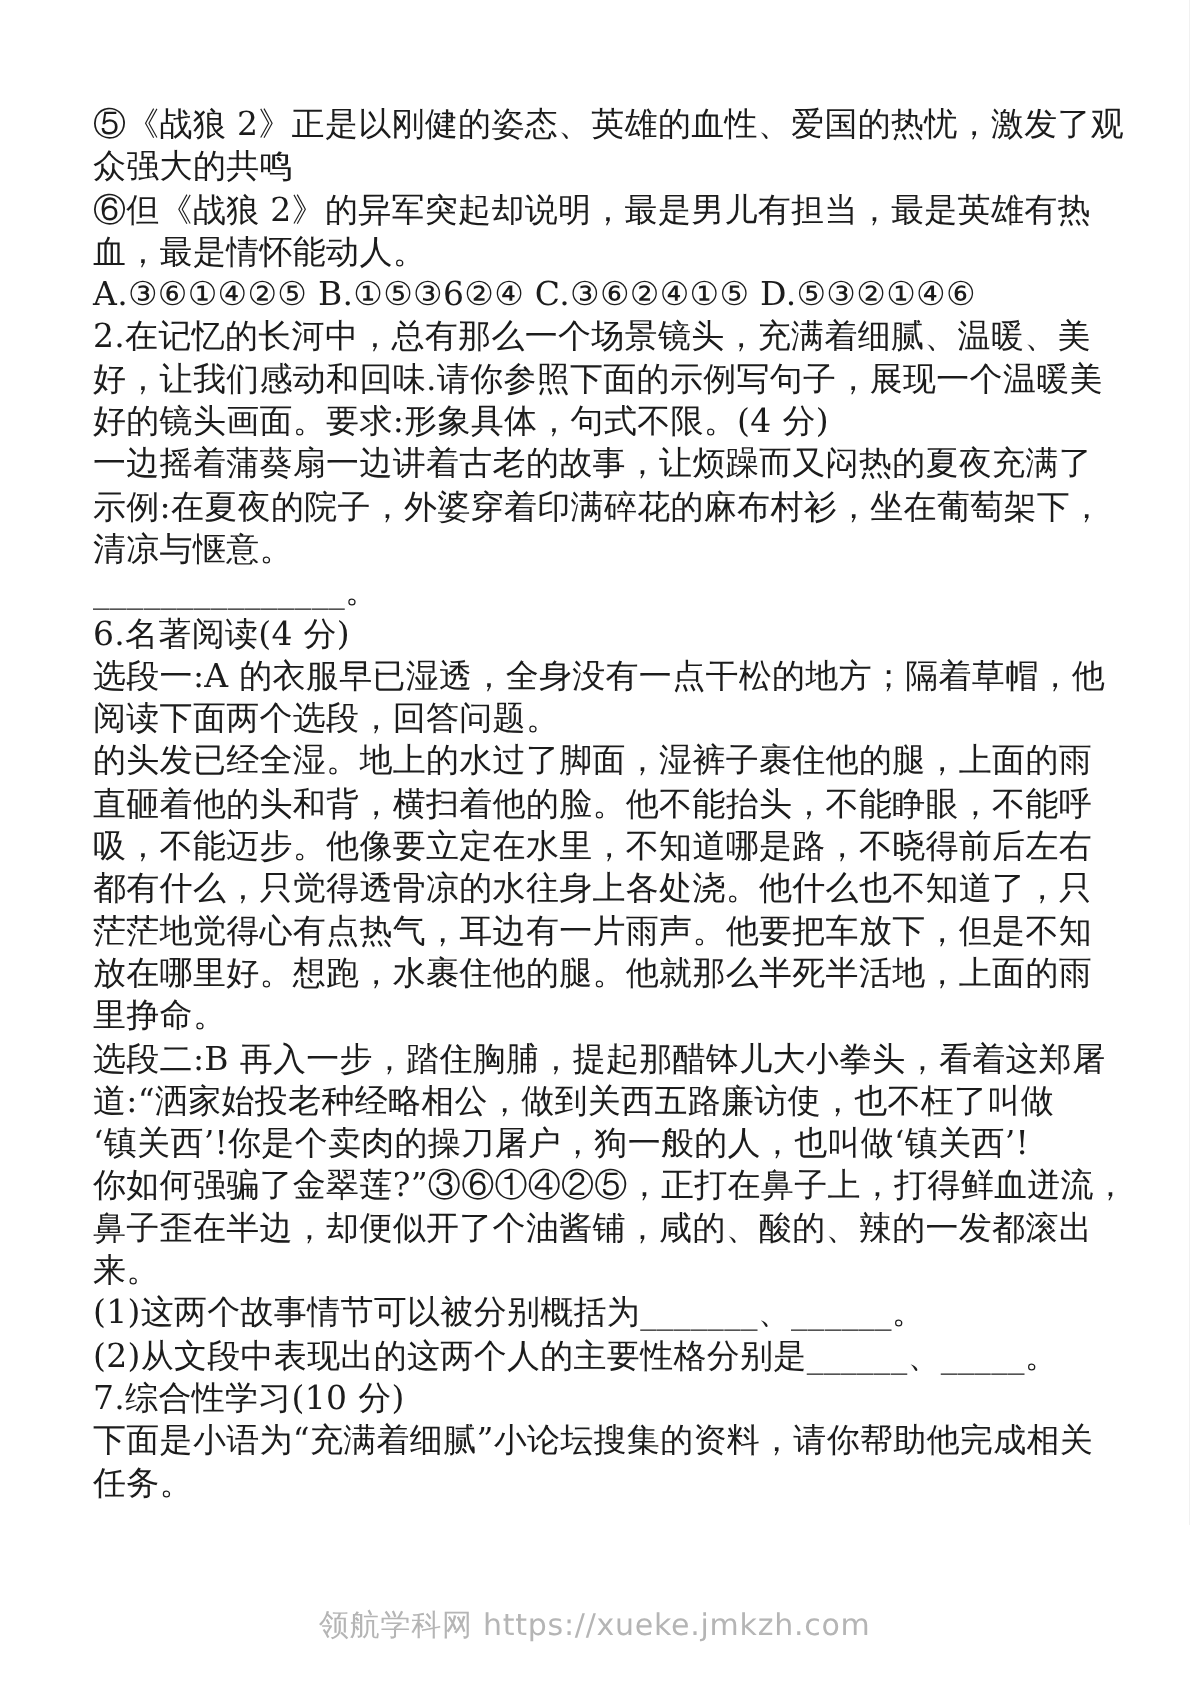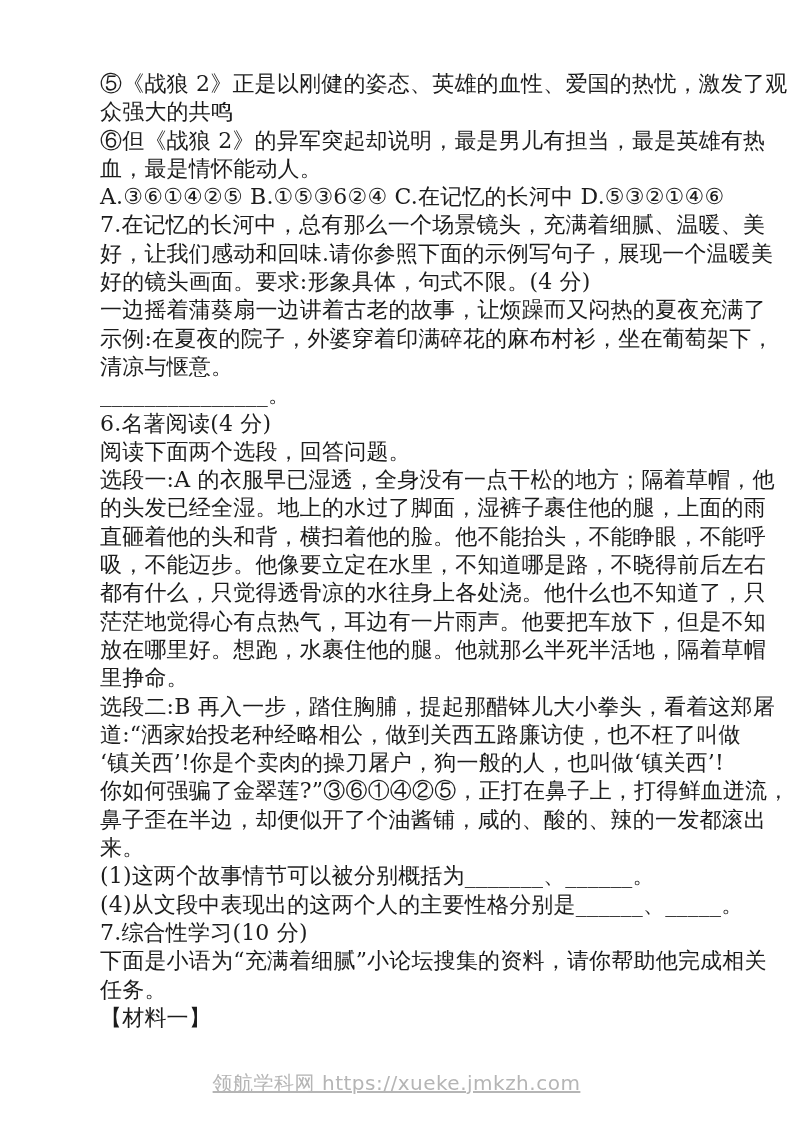--- a/index.html
+++ b/index.html
@@ -14,77 +14,74 @@
     background: var(--page-bg, #ffffff);
     overflow: hidden;
     font-family: "DejaVu Serif", "Liberation Serif", serif;
     color: var(--text, #1c1c1c);
   }
   .doc-body {
     position: absolute;
     left: 62px;
     top: 70px;
     width: 681px;
-    margin-left: 38px;
   }
   .tl {
     font-size: 22px;
     line-height: 28.3px;
     height: 28.3px;
     letter-spacing: 0.2px;
     white-space: nowrap;
     overflow: visible;
   }
   .footer {
     position: absolute;
     left: 0;
     top: 1070px;
     width: 100%;
     text-align: center;
     font-family: "DejaVu Sans", "Liberation Sans", sans-serif;
     font-size: 20px;
     color: var(--watermark, #b5b5b5);
     letter-spacing: 0.5px;
-    text-decoration: underline;
   }
 </style>
 </head>
 <body>
 
 <div class="page">
   <div class="doc-body">
       <div class="tl">⑤《战狼 2》正是以刚健的姿态、英雄的血性、爱国的热忧，激发了观</div>
       <div class="tl">众强大的共鸣</div>
       <div class="tl">⑥但《战狼 2》的异军突起却说明，最是男儿有担当，最是英雄有热</div>
       <div class="tl">血，最是情怀能动人。</div>
-      <div class="tl">A.③⑥①④②⑤  B.①⑤③6②④  C.在记忆的长河中  D.⑤③②①④⑥</div>
-      <div class="tl">7.在记忆的长河中，总有那么一个场景镜头，充满着细腻、温暖、美</div>
+      <div class="tl">A.③⑥①④②⑤  B.①⑤③6②④  C.③⑥②④①⑤  D.⑤③②①④⑥</div>
+      <div class="tl">2.在记忆的长河中，总有那么一个场景镜头，充满着细腻、温暖、美</div>
       <div class="tl">好，让我们感动和回味.请你参照下面的示例写句子，展现一个温暖美</div>
       <div class="tl">好的镜头画面。要求:形象具体，句式不限。(4 分)</div>
       <div class="tl">一边摇着蒲葵扇一边讲着古老的故事，让烦躁而又闷热的夏夜充满了</div>
       <div class="tl">示例:在夏夜的院子，外婆穿着印满碎花的麻布村衫，坐在葡萄架下，</div>
       <div class="tl">清凉与惬意。</div>
       <div class="tl">_______________。</div>
       <div class="tl">6.名著阅读(4 分)</div>
+      <div class="tl">选段一:A 的衣服早已湿透，全身没有一点干松的地方；隔着草帽，他</div>
       <div class="tl">阅读下面两个选段，回答问题。</div>
-      <div class="tl">选段一:A 的衣服早已湿透，全身没有一点干松的地方；隔着草帽，他</div>
       <div class="tl">的头发已经全湿。地上的水过了脚面，湿裤子裹住他的腿，上面的雨</div>
       <div class="tl">直砸着他的头和背，横扫着他的脸。他不能抬头，不能睁眼，不能呼</div>
       <div class="tl">吸，不能迈步。他像要立定在水里，不知道哪是路，不晓得前后左右</div>
       <div class="tl">都有什么，只觉得透骨凉的水往身上各处浇。他什么也不知道了，只</div>
       <div class="tl">茫茫地觉得心有点热气，耳边有一片雨声。他要把车放下，但是不知</div>
-      <div class="tl">放在哪里好。想跑，水裹住他的腿。他就那么半死半活地，隔着草帽</div>
+      <div class="tl">放在哪里好。想跑，水裹住他的腿。他就那么半死半活地，上面的雨</div>
       <div class="tl">里挣命。</div>
       <div class="tl">选段二:B 再入一步，踏住胸脯，提起那醋钵儿大小拳头，看着这郑屠</div>
       <div class="tl">道:“洒家始投老种经略相公，做到关西五路廉访使，也不枉了叫做</div>
       <div class="tl">‘镇关西’!你是个卖肉的操刀屠户，狗一般的人，也叫做‘镇关西’!</div>
       <div class="tl">你如何强骗了金翠莲?”③⑥①④②⑤，正打在鼻子上，打得鲜血迸流，</div>
       <div class="tl">鼻子歪在半边，却便似开了个油酱铺，咸的、酸的、辣的一发都滚出</div>
       <div class="tl">来。</div>
       <div class="tl">(1)这两个故事情节可以被分别概括为_______、______。</div>
-      <div class="tl">(4)从文段中表现出的这两个人的主要性格分别是______、_____。</div>
+      <div class="tl">(2)从文段中表现出的这两个人的主要性格分别是______、_____。</div>
       <div class="tl">7.综合性学习(10 分)</div>
       <div class="tl">下面是小语为“充满着细腻”小论坛搜集的资料，请你帮助他完成相关</div>
       <div class="tl">任务。</div>
-      <div class="tl">【材料一】</div>
     </div>
   <div class="footer">领航学科网 https://xueke.jmkzh.com</div>
 </div>
 
 </body></html>

